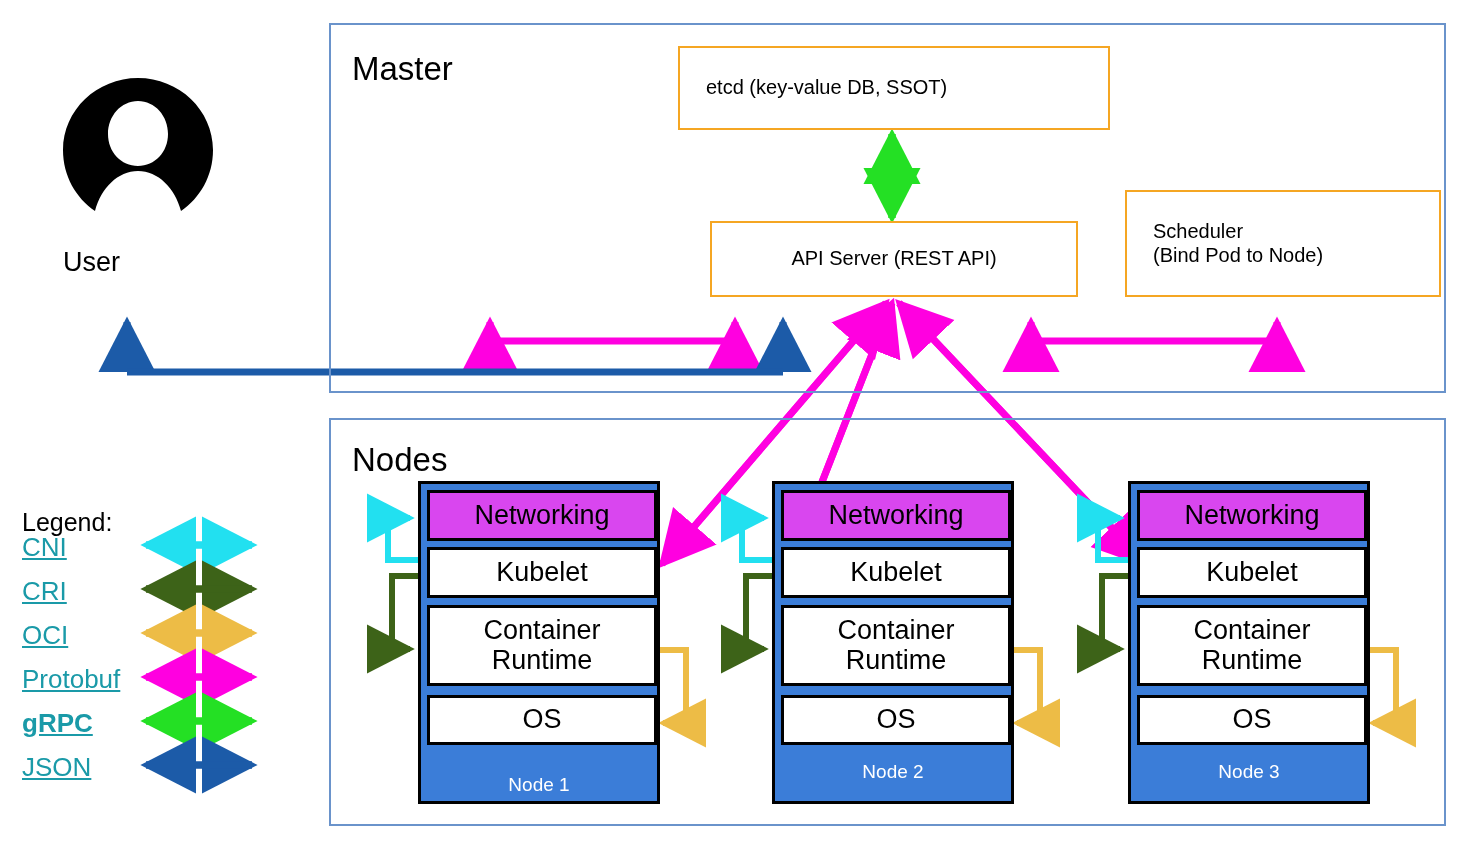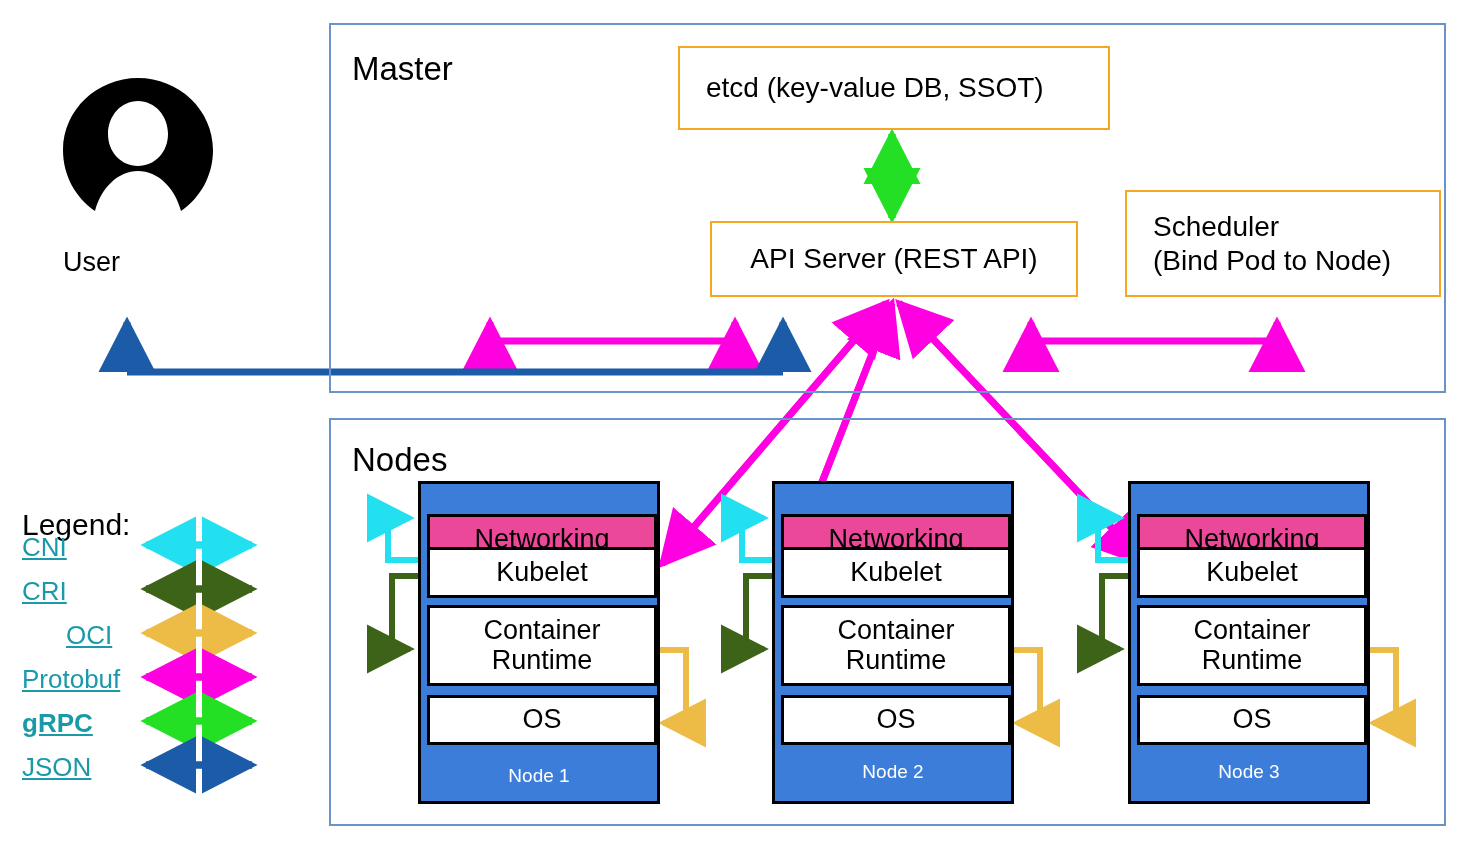--- a/index.html
+++ b/index.html
@@ -6,35 +6,35 @@
   body{width:1475px;height:852px;overflow:hidden;
        font-family:"Liberation Sans","DejaVu Sans",sans-serif;}
   #stage{position:relative;width:1475px;height:852px;background:#fff;}
   #wires{position:absolute;left:0;top:0;width:1475px;height:852px;}
 
   .grp{position:absolute;border:2px solid #6a93cb;background:transparent;box-sizing:border-box;}
   .grp-title{position:absolute;color:#000;font-size:33px;line-height:1;white-space:nowrap;}
 
   .obox{position:absolute;box-sizing:border-box;border:2px solid #f5a623;background:#fff;
         display:flex;align-items:center;padding-left:26px;}
-  .obox .txt{color:#000;font-size:28px;line-height:1.18;white-space:pre-line;text-align:left;}
+  .obox .txt{color:#000;font-size:20px;line-height:1.18;white-space:pre-line;text-align:left;}
   .obox.ctr{justify-content:center;padding-left:0;}
   .obox.ctr .txt{text-align:center;}
 
   .node{position:absolute;box-sizing:border-box;background:#3b7dd8;border:3px solid #000;}
   .nlayer{position:absolute;box-sizing:border-box;border:3px solid #000;background:#fff;
           display:flex;align-items:center;justify-content:center;}
-  .nlayer.net{background:#ec4899;margin-top:24px;}
+  .nlayer.net{background:#d946ef;}
   .nlayer .txt{color:#000;font-size:27px;line-height:1.1;text-align:center;white-space:pre-line;}
   .nlabel{position:absolute;color:#fff;font-size:19px;text-align:center;width:100%;}
 
   .user-ico{position:absolute;}
   .user-cap{position:absolute;color:#000;font-size:27px;text-align:center;width:100%;}
 
-  .legend-title{position:absolute;color:#000;font-size:30px;}
+  .legend-title{position:absolute;color:#000;font-size:25px;}
   .legend-lbl{position:absolute;color:#1a9aa8;font-size:26px;text-decoration:underline;
               text-decoration-color:#1a9aa8;white-space:nowrap;}
 </style>
 </head>
 <body>
 
 <div id="stage">
 
   <svg id="wires" viewBox="0 0 1475 852" xmlns="http://www.w3.org/2000/svg">
     <defs>
@@ -177,21 +177,21 @@
     <div class="nlayer" style="left:6px;top:63px;width:230px;height:51px;">
       <span class="txt">Kubelet</span>
     </div>
     <div class="nlayer" style="left:6px;top:121px;width:230px;height:81px;">
       <span class="txt">Container
 Runtime</span>
     </div>
     <div class="nlayer" style="left:6px;top:211px;width:230px;height:50px;">
       <span class="txt">OS</span>
     </div>
-    <div class="nlabel" style="left:0;top:281px;">Node 1</div>
+    <div class="nlabel" style="left:0;top:290px;">Node 1</div>
   </div>
 
   <div class="node" style="left:772px;top:481px;width:242px;height:323px;">
     <div class="nlayer net" style="left:6px;top:6px;width:230px;height:51px;">
       <span class="txt">Networking</span>
     </div>
     <div class="nlayer" style="left:6px;top:63px;width:230px;height:51px;">
       <span class="txt">Kubelet</span>
     </div>
     <div class="nlayer" style="left:6px;top:121px;width:230px;height:81px;">
@@ -231,18 +231,18 @@
     </svg>
   </div>
   <div style="position:absolute;left:63px;top:247px;width:150px;">
     <span class="user-cap" style="position:relative;left:0;top:0;">User</span>
   </div>
 
   <div class="legend-title" style="left:22px;top:508px;">Legend:</div>
 
   <div class="legend-lbl" style="left:22px;top:532px;">CNI</div>
   <div class="legend-lbl" style="left:22px;top:576px;">CRI</div>
-  <div class="legend-lbl" style="left:22px;top:620px;margin-left:44px;">OCI</div>
+  <div class="legend-lbl" style="left:22px;top:620px;">OCI</div>
   <div class="legend-lbl" style="left:22px;top:664px;">Protobuf</div>
   <div class="legend-lbl" style="left:22px;top:708px;font-weight:bold;">gRPC</div>
   <div class="legend-lbl" style="left:22px;top:752px;">JSON</div>
 
 </div>
 
 </body></html>

